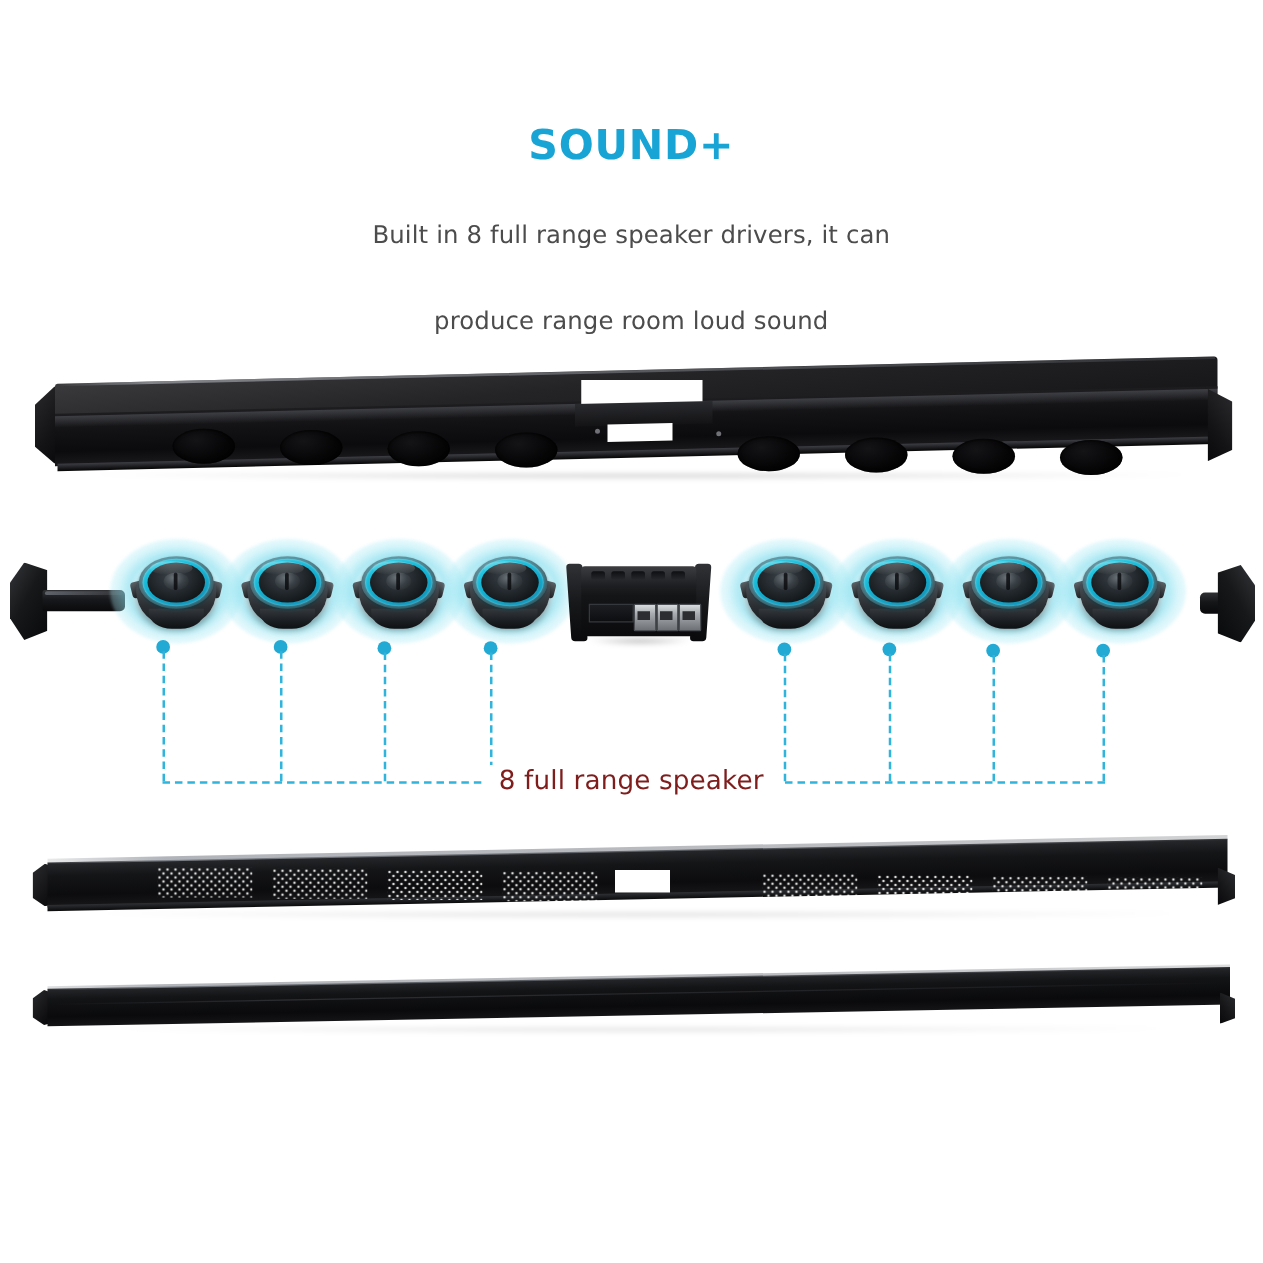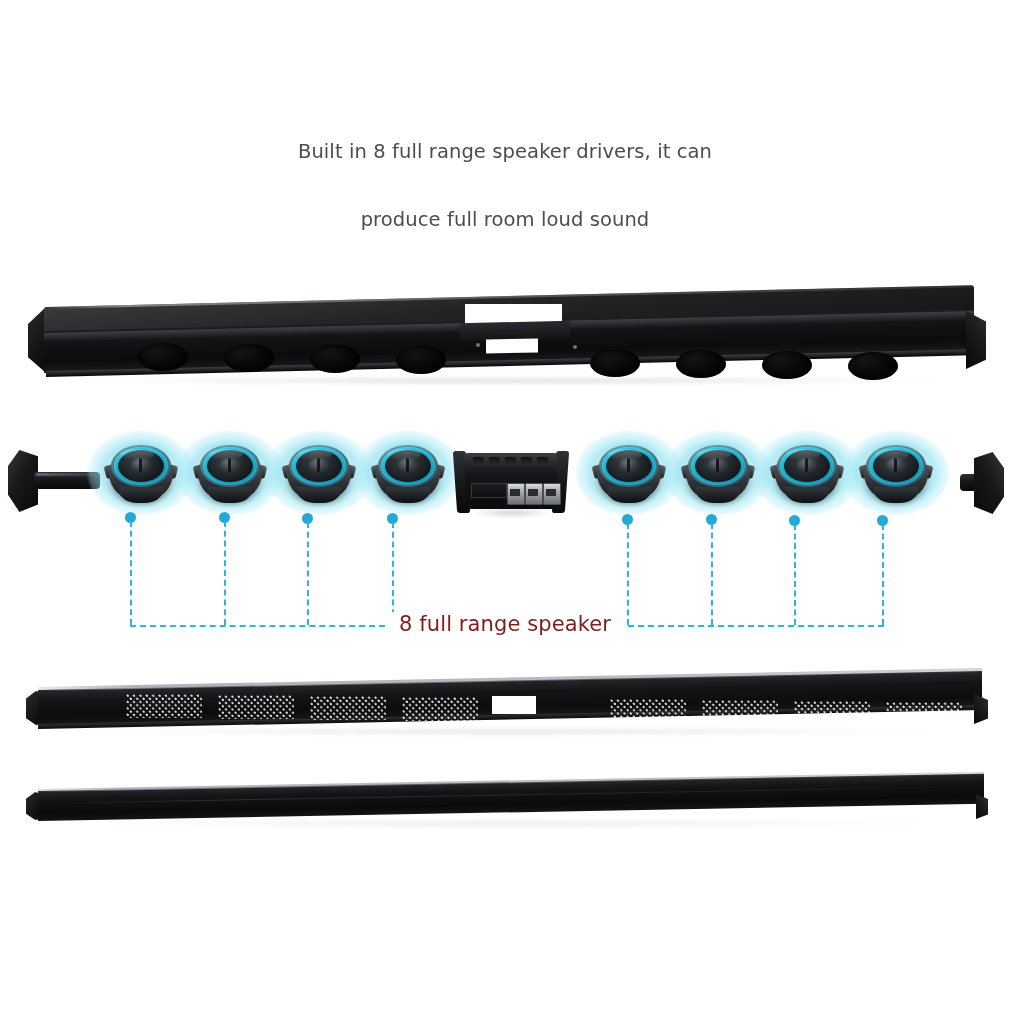--- a/index.html
+++ b/index.html
@@ -526,23 +526,24 @@
     left: 50px; top: 37px;
     width: 870px; height: 5px;
     background: radial-gradient(ellipse at 50% 0%, rgba(0,0,0,.14), rgba(0,0,0,0) 72%);
     filter: blur(2px);
   }
 </style>
 </head>
 <body>
 
 <div id="heading-block">
+  <div id="title">SOUND+</div>
   <div id="subtitle">
     <span class="sub-line">Built in 8 full range speaker drivers, it can</span>
-    <span class="sub-line">produce full room loud sound</span>
+    <span class="sub-line">produce range room loud sound</span>
   </div>
 </div>
 
 <div id="soundbar-top">
   <div class="sb-shadow"></div>
   <div class="sb-left-cap"></div>
   <div class="sb-top-face"></div>
   <div class="sb-top-hl"></div>
   <div class="sb-front-face"></div>
   <div class="sb-front-sheen"></div>

